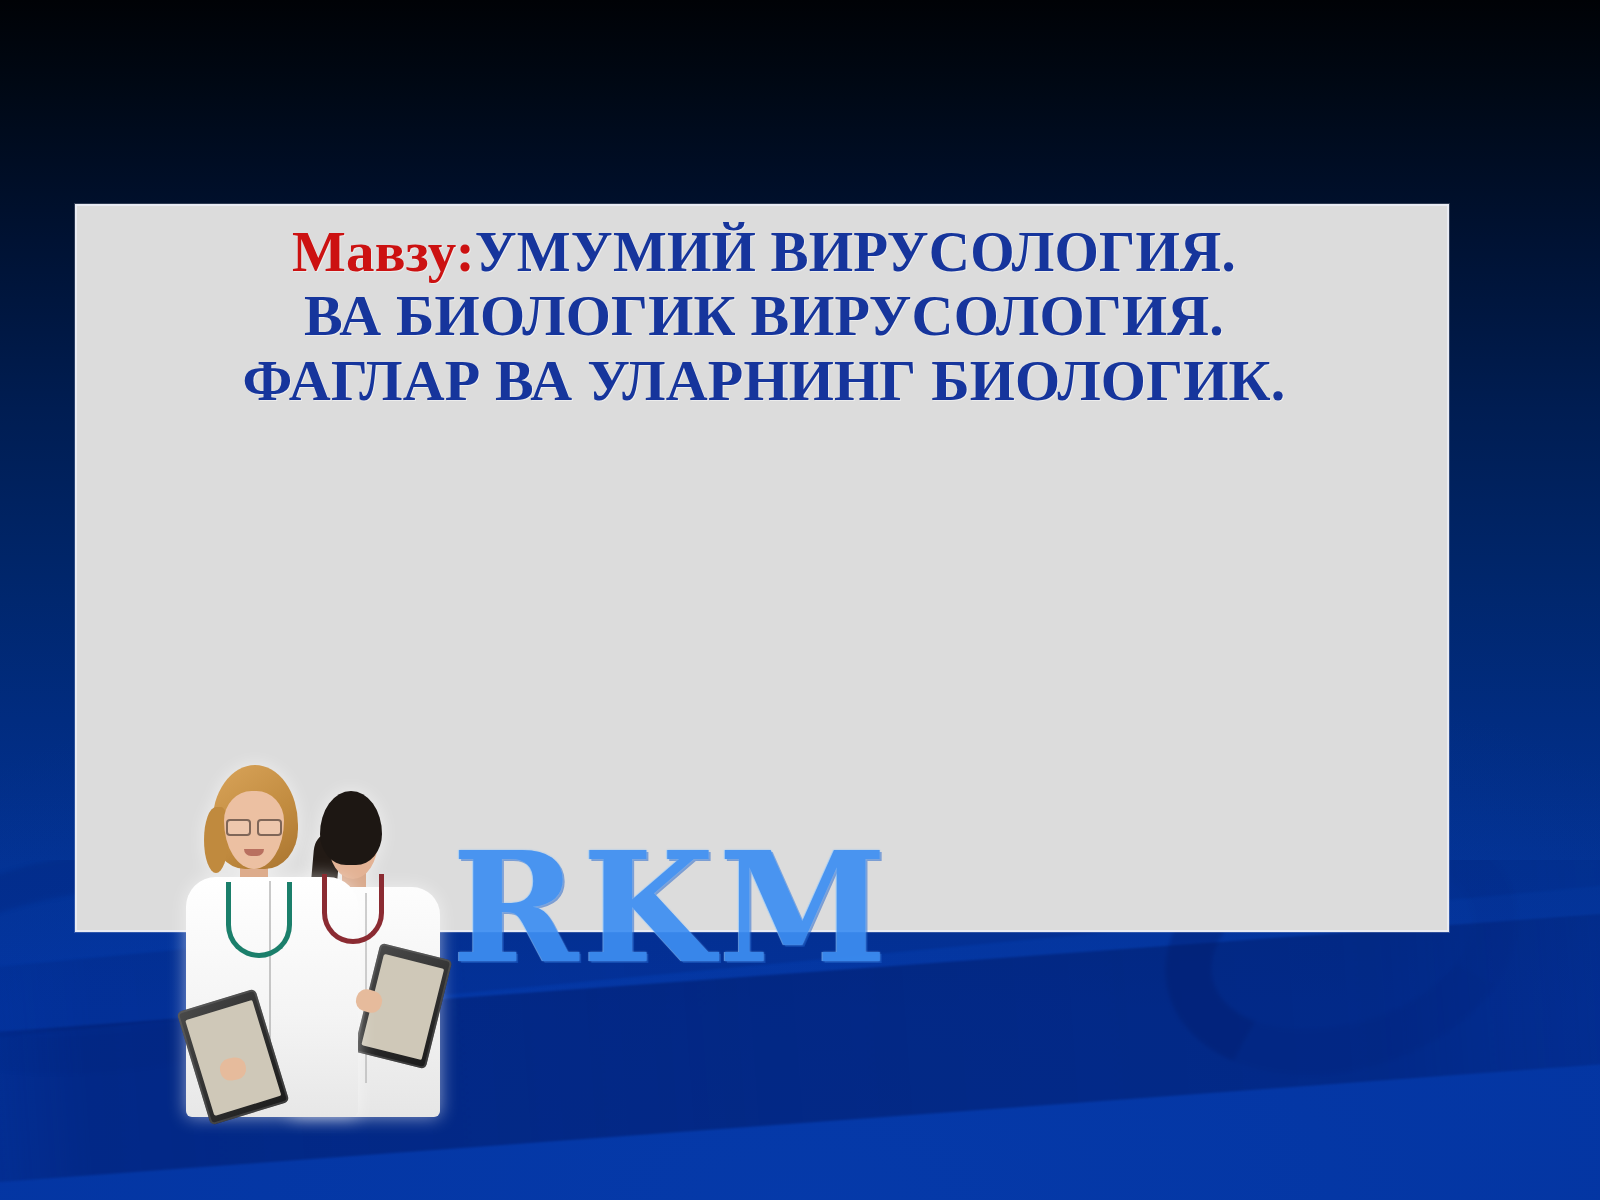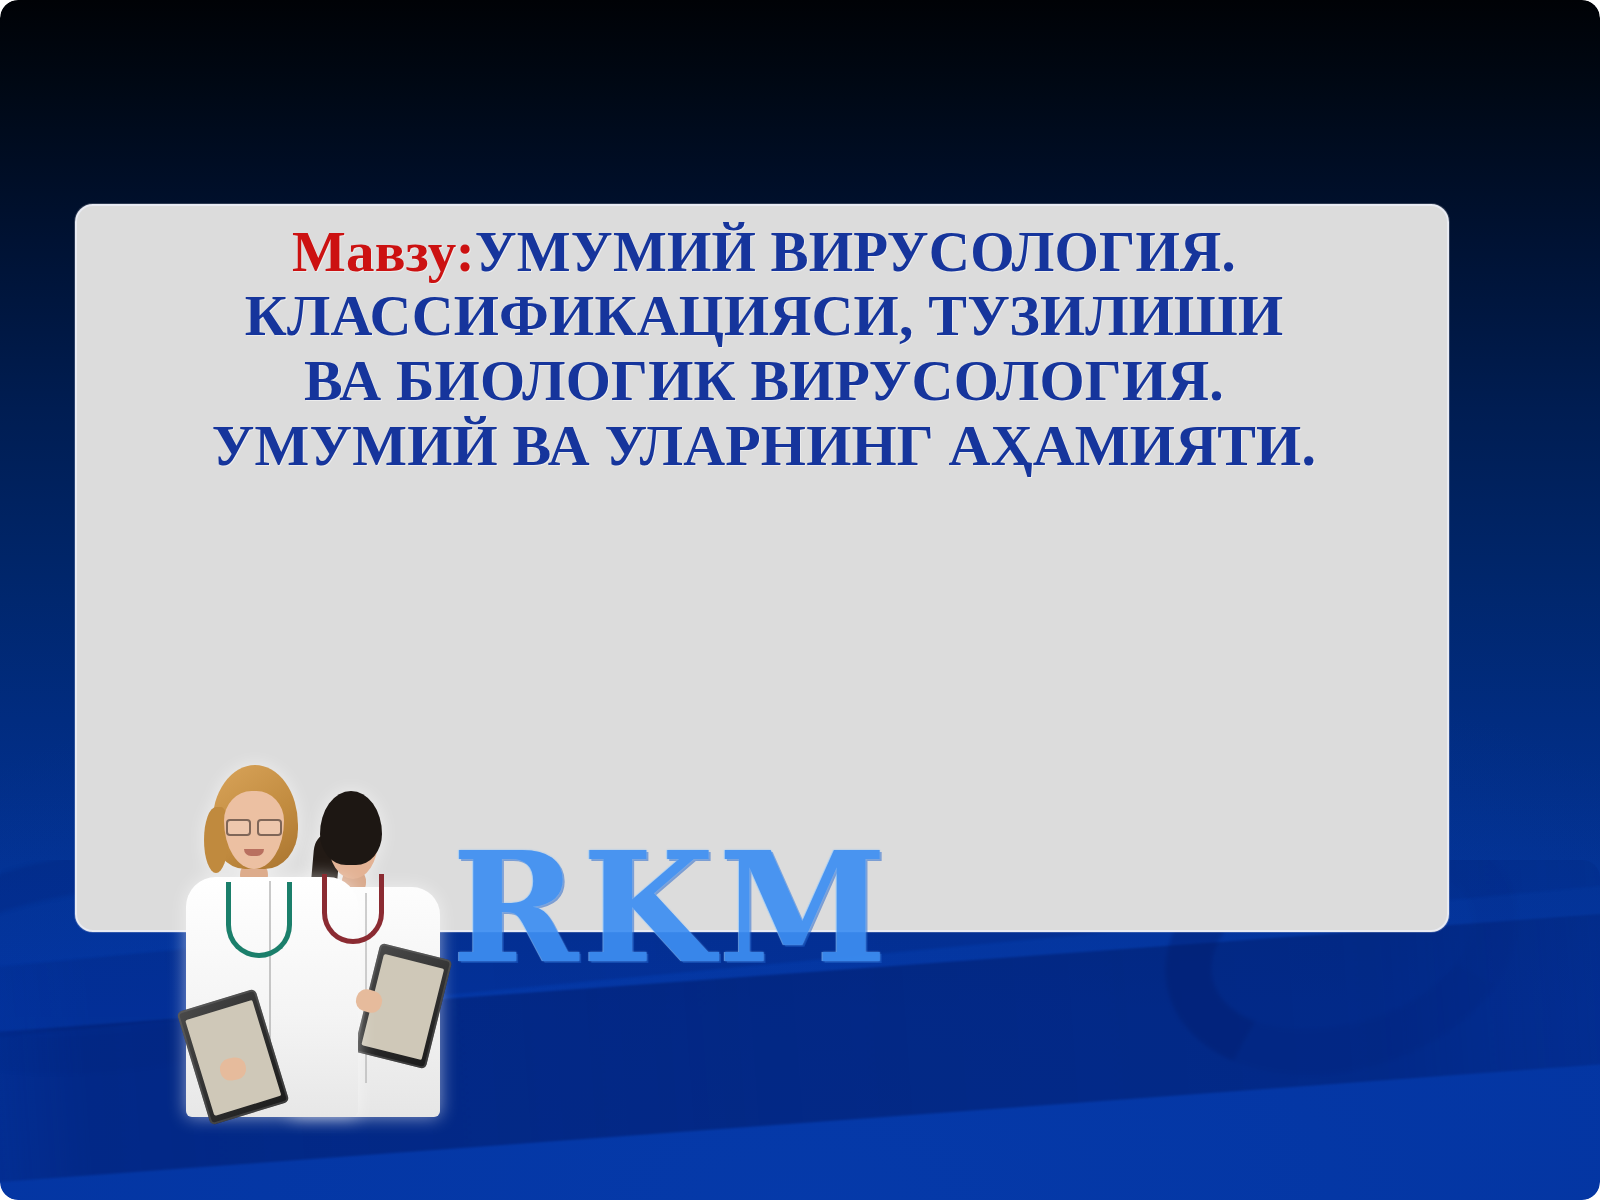--- a/index.html
+++ b/index.html
@@ -1,16 +1,16 @@
 <!DOCTYPE html>
 <html><head>
 <meta charset="utf-8">
 <title>Presentation Slide</title>
 <style>
-  * { margin:0; padding:0; box-sizing:border-box;border-radius:18px; }
+  * { margin:0; padding:0; box-sizing:border-box; }
 
   html, body {
     width:1600px; height:1200px;
     overflow:hidden;
     font-family:"Liberation Serif", serif;
   }
 
   
   .slide {
     position:relative;
@@ -318,23 +318,22 @@
     <div class="swoosh-ellipse" data-interactable="false"></div>
     <div class="swoosh-band two" data-interactable="false"></div>
     <div class="swoosh-band" data-interactable="false"></div>
   </div>
 
   <div class="panel" data-interactable="false">
     <div class="title-block" data-interactable="false">
 
       <div class="title-line first" data-interactable="false"><span class="label-mavzu" data-interactable="false">Мавзу:</span><span data-interactable="false">УМУМИЙ ВИРУСОЛОГИЯ.</span></div>
 
-      <div class="title-line" data-interactable="false">КЛАССИФИКАЦИЯСИ, ТУЗИЛИШИ</div>
       <div class="title-line" data-interactable="false">ВА БИОЛОГИК ВИРУСОЛОГИЯ.</div>
-      <div class="title-line" data-interactable="false">УМУМИЙ ВА УЛАРНИНГ АҲАМИЯТИ.</div>
+      <div class="title-line" data-interactable="false">ФАГЛАР ВА УЛАРНИНГ БИОЛОГИК.</div>
 
     </div>
   </div>
 
   <div class="doctors" data-interactable="false">
 
     <div class="doc back" data-interactable="false">
       <div class="ponytail" data-interactable="false"></div>
       <div class="hair" data-interactable="false"></div>
       <div class="face" data-interactable="false"></div>

